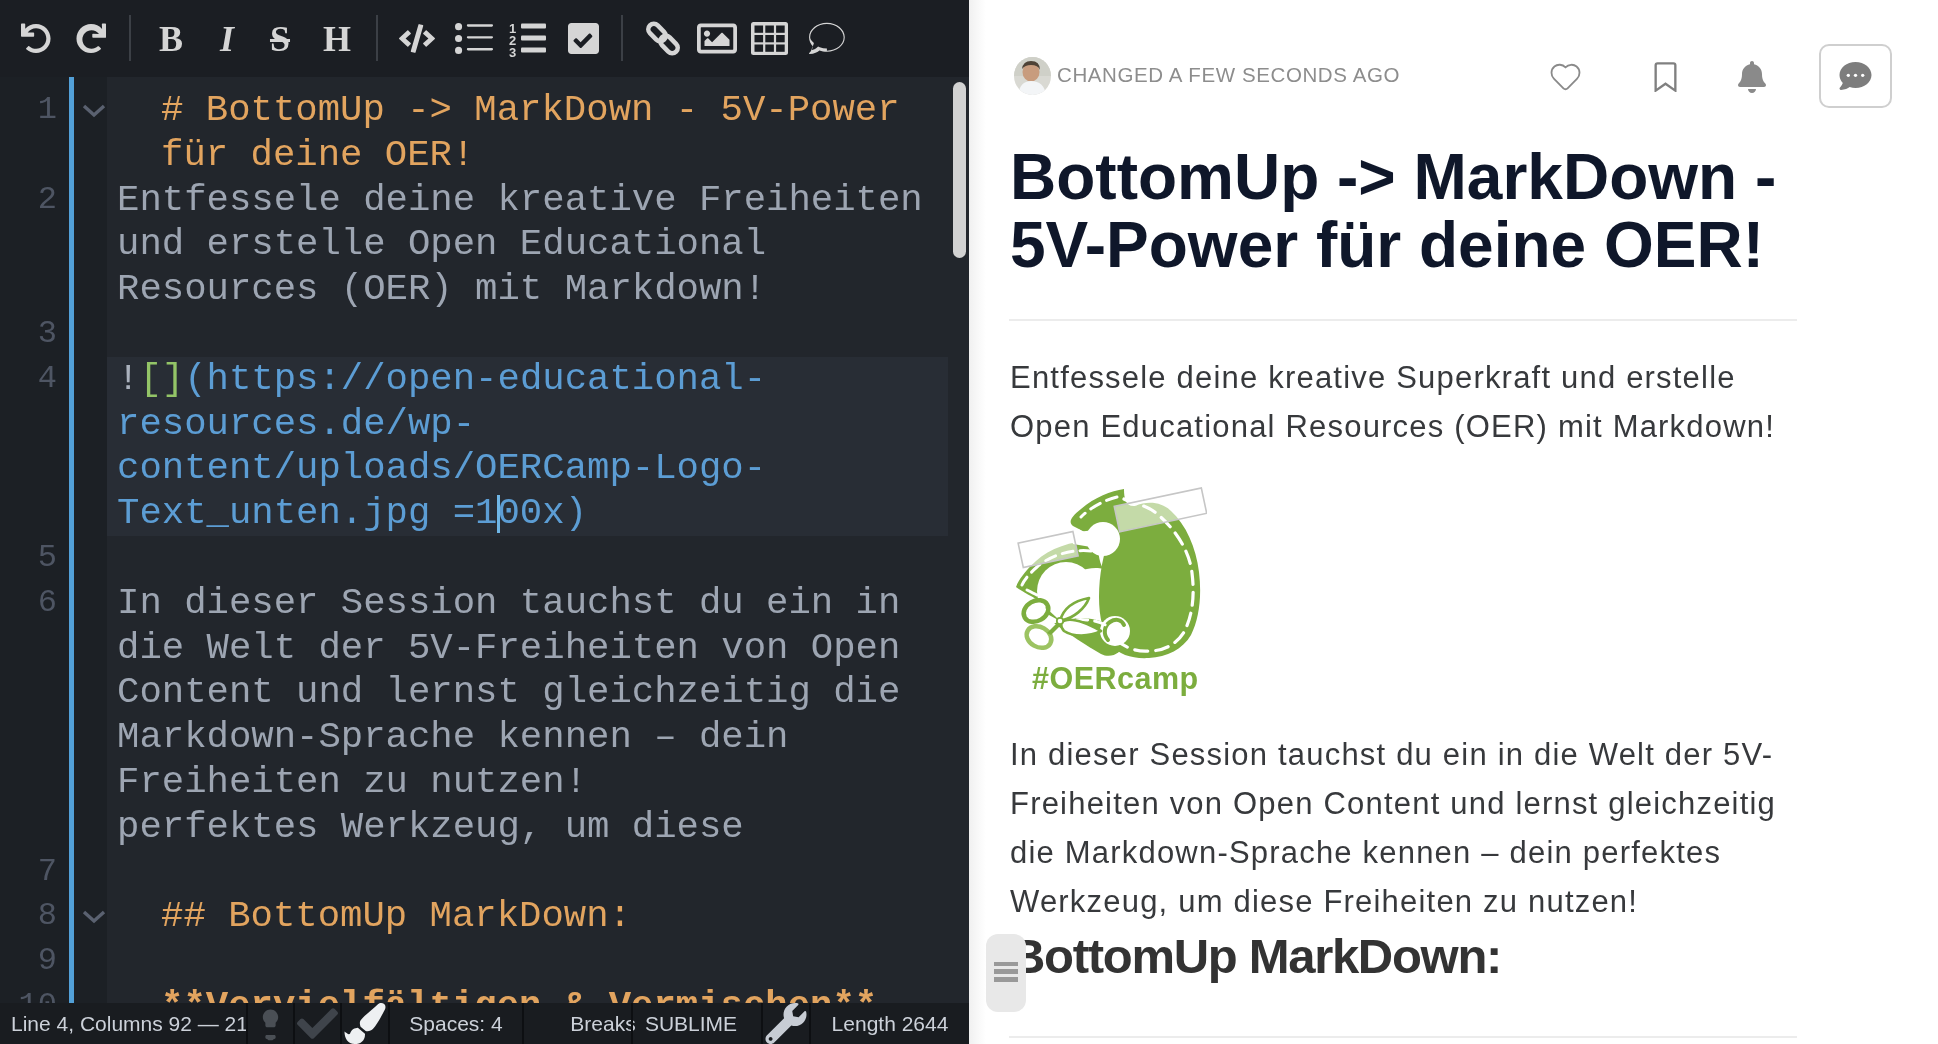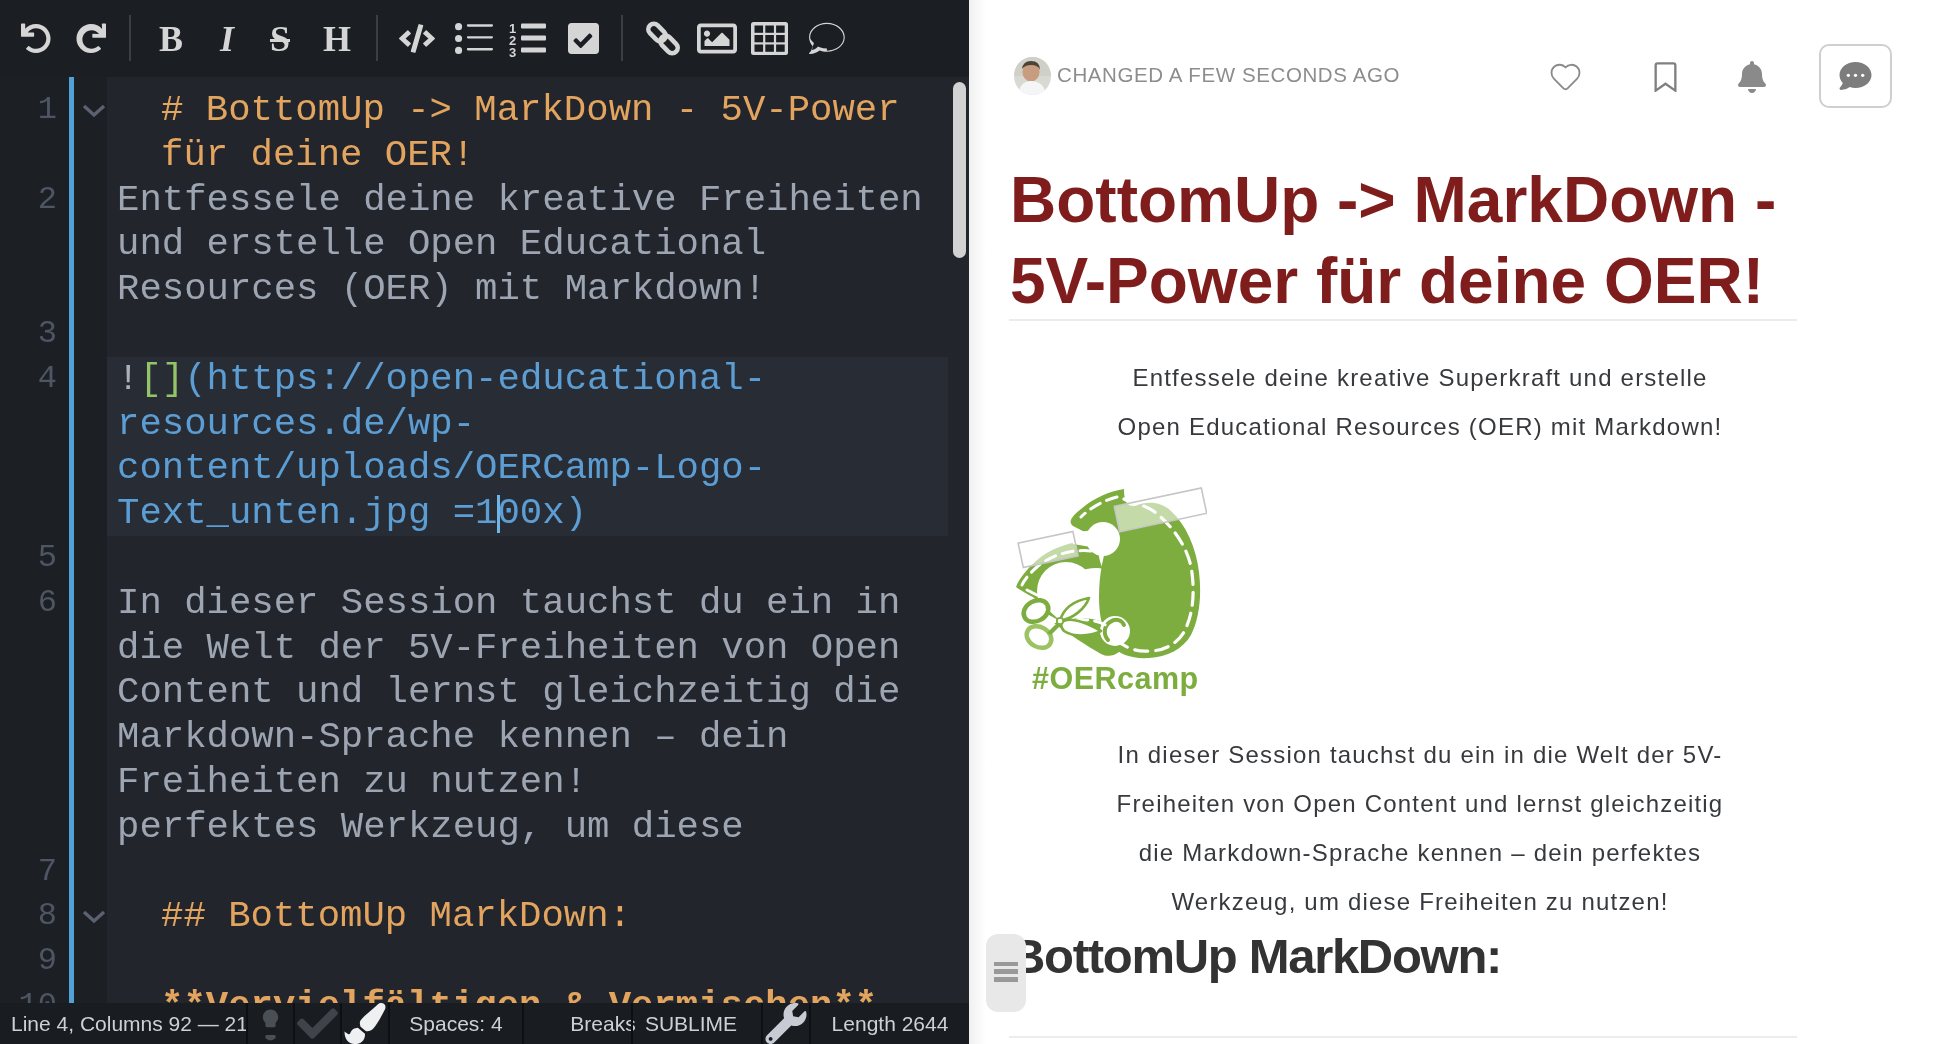--- a/index.html
+++ b/index.html
@@ -40,24 +40,24 @@
   
   #right { position:relative; width:969px; height:1044px; background:#fff; overflow:hidden; }
   #rscroll { position:absolute; left:0; top:0; width:17px; height:1044px;
     background:linear-gradient(90deg, #f0f0f0, #fbfbfb 70%, #fff); }
   #avatar { position:absolute; left:45px; top:57px; width:37px; height:38px; border-radius:50%; overflow:hidden; }
   #changed { position:absolute; left:88px; top:63px; font-size:20.5px; color:#8d8d8d; letter-spacing:0.6px; }
   .hicon { position:absolute; top:60px; }
   #commentbtn { position:absolute; left:850px; top:44px; width:73px; height:64px; border:2px solid #cfcfcf;
     border-radius:10px; background:#fff; display:flex; align-items:center; justify-content:center; }
 
-  #title { position:absolute; left:41px; top:160px; width:800px; font-size:64px; font-weight:bold;
-    color:#7f1d1d; line-height:81px; letter-spacing:0px; }
+  #title { position:absolute; left:41px; top:143px; width:800px; font-size:64px; font-weight:bold;
+    color:#0f172a; line-height:68px; letter-spacing:0px; }
   #hr1 { position:absolute; left:40px; top:319px; width:788px; height:2px; background:#ececec; }
-  .para { position:absolute; left:41px; width:820px; font-size:24px; color:#37393c; line-height:49px; letter-spacing:1.2px;text-align:center; }
+  .para { position:absolute; left:41px; width:820px; font-size:31px; color:#37393c; line-height:49px; letter-spacing:1.2px; }
   #logo { position:absolute; left:42px; top:487px; }
   #logotext { position:absolute; left:63px; top:661px; font-size:30.5px; font-weight:bold; color:#7cad3e; letter-spacing:0.5px; }
   #h2 { position:absolute; left:41px; top:928px; font-size:49px; font-weight:bold; color:#333; letter-spacing:-1.3px; }
   #hr2 { position:absolute; left:40px; top:1036px; width:788px; height:2px; background:#ececec; }
 
   #grip { position:absolute; left:-953px; top:934px; width:40px; height:78px; background:#e8e8e8; border-radius:12px; }
   .gripbar { position:absolute; left:8px; width:24px; height:4.5px; background:#999; }
 </style>
 </head>
 <body>

